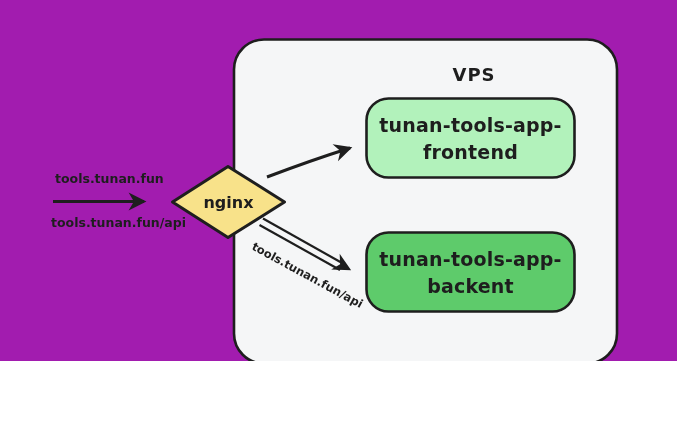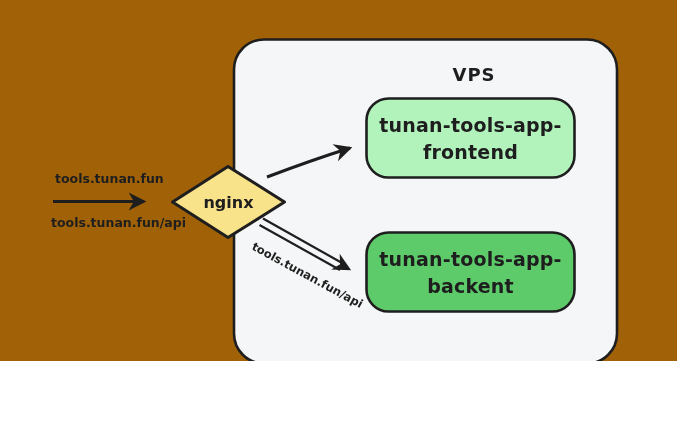--- a/index.html
+++ b/index.html
@@ -5,21 +5,21 @@
   html, body {
     margin: 0;
     padding: 0;
     background: #ffffff;
     font-family: "DejaVu Sans", sans-serif;
   }
   .stage {
     position: relative;
     width: 677px;
     height: 361px;
-    background: #a16207;
+    background: #a21caf;
     overflow: hidden;
   }
   .stage svg {
     position: absolute;
     left: 0;
     top: 0;
   }
   svg text {
     fill: #1e1e1e;
     font-family: "DejaVu Sans", sans-serif;

